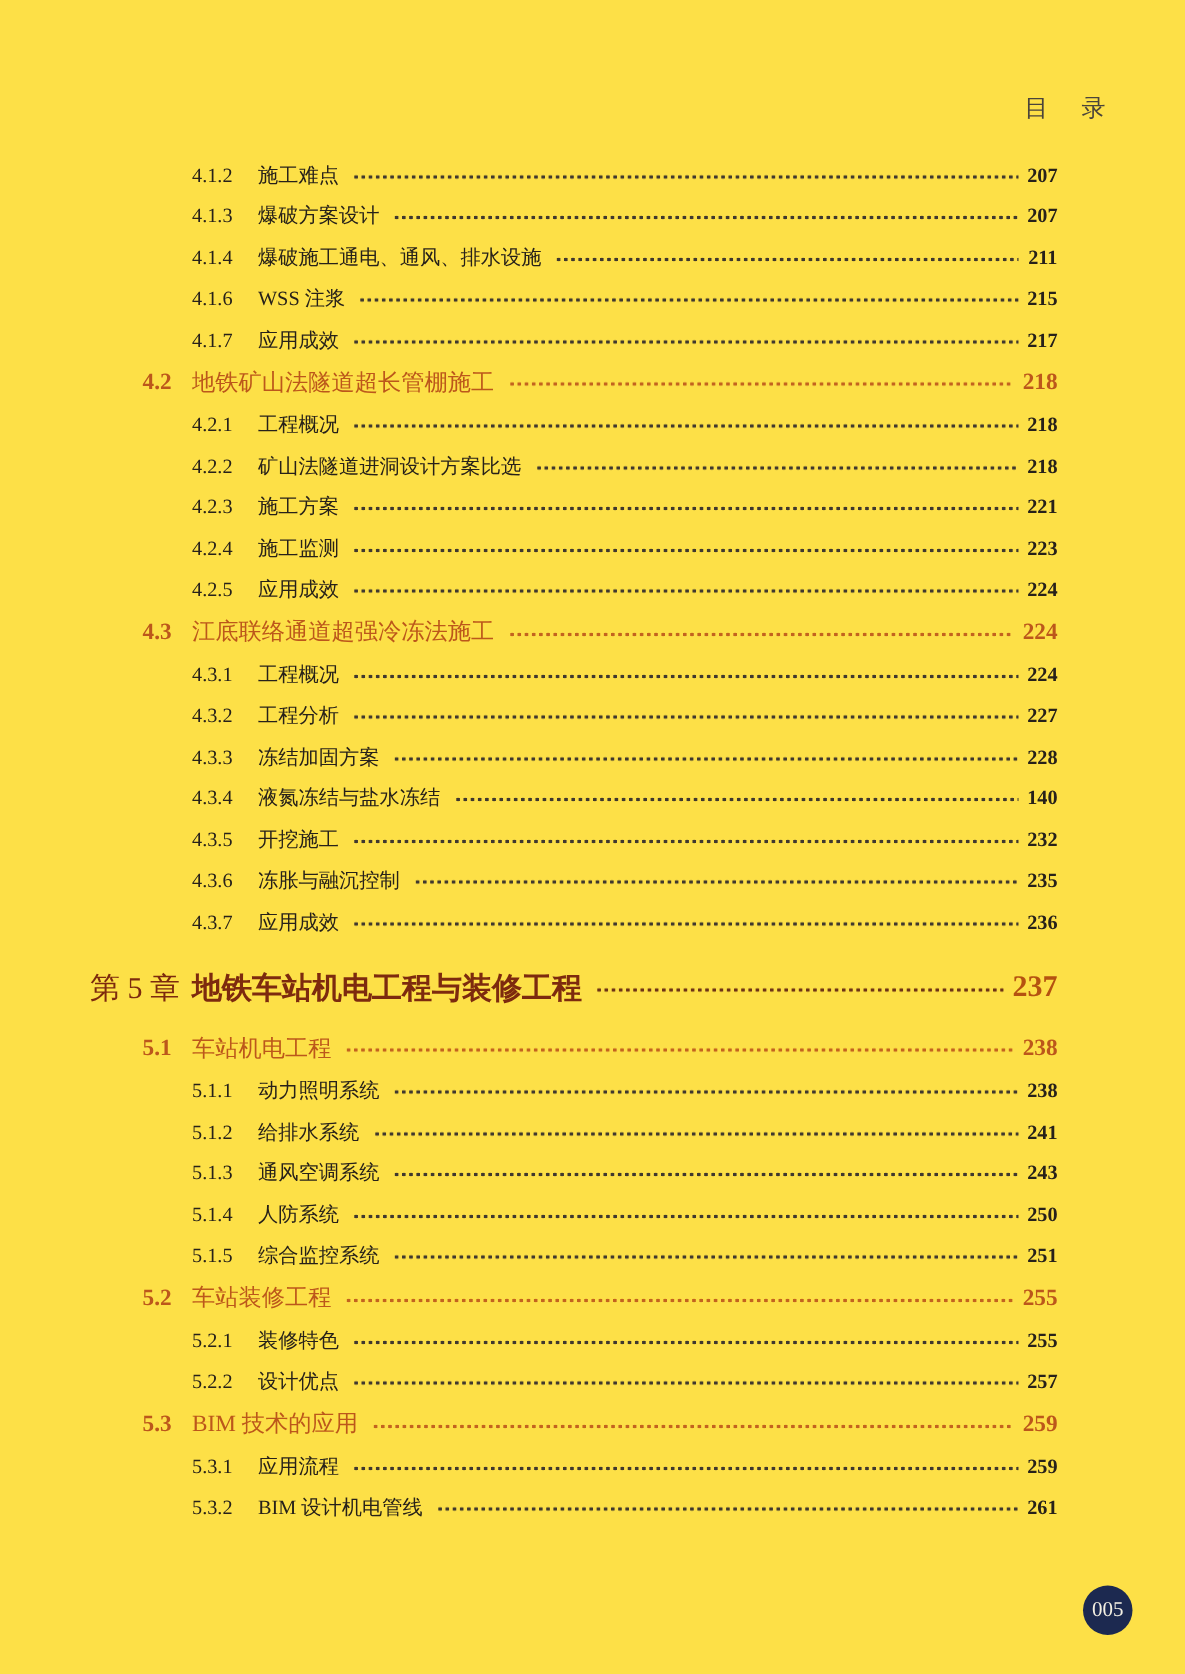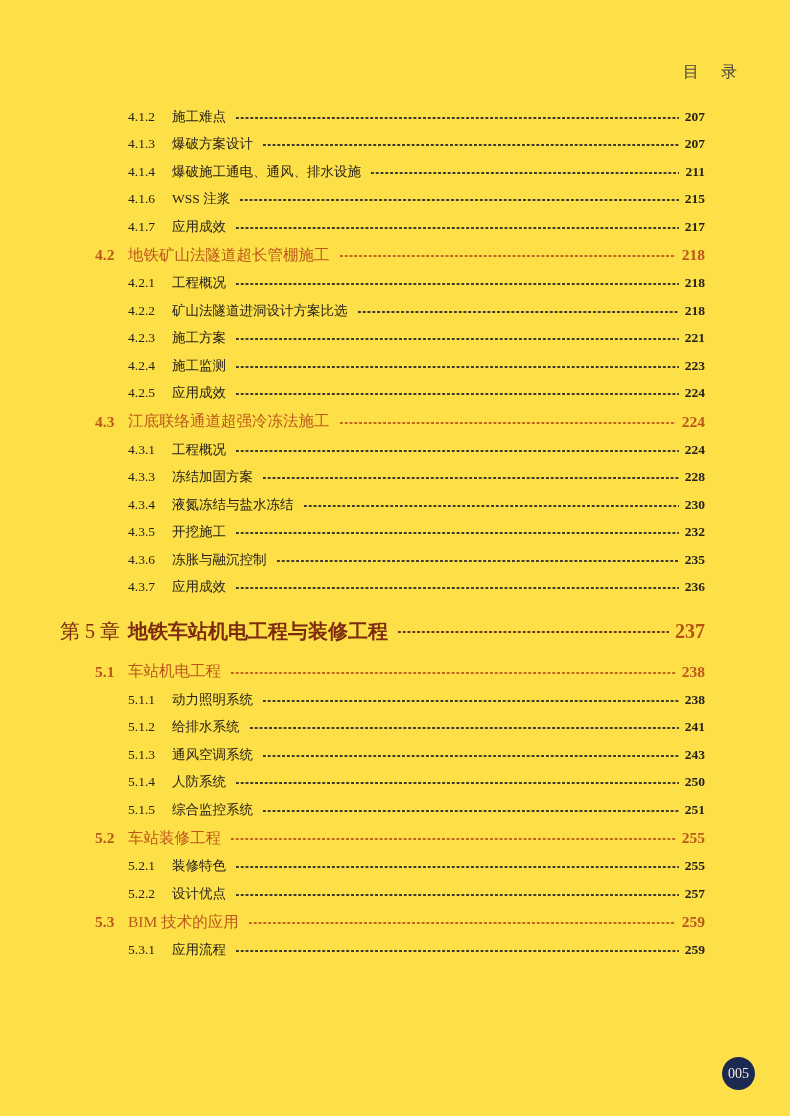--- a/index.html
+++ b/index.html
@@ -152,30 +152,36 @@
     <span class="leader"></span>
     <span class="pg">224</span>
   </div>
       <div class="row sub">
     <span class="num">4.3.1</span>
     <span class="title">工程概况</span>
     <span class="leader"></span>
     <span class="pg">224</span>
   </div>
       <div class="row sub">
+    <span class="num">4.3.2</span>
+    <span class="title">工程分析</span>
+    <span class="leader"></span>
+    <span class="pg">227</span>
+  </div>
+      <div class="row sub">
     <span class="num">4.3.3</span>
     <span class="title">冻结加固方案</span>
     <span class="leader"></span>
     <span class="pg">228</span>
   </div>
       <div class="row sub">
     <span class="num">4.3.4</span>
     <span class="title">液氮冻结与盐水冻结</span>
     <span class="leader"></span>
-    <span class="pg">230</span>
+    <span class="pg">140</span>
   </div>
       <div class="row sub">
     <span class="num">4.3.5</span>
     <span class="title">开挖施工</span>
     <span class="leader"></span>
     <span class="pg">232</span>
   </div>
       <div class="row sub">
     <span class="num">4.3.6</span>
     <span class="title">冻胀与融沉控制</span>
@@ -253,19 +259,25 @@
     <span class="title">BIM 技术的应用</span>
     <span class="leader"></span>
     <span class="pg">259</span>
   </div>
       <div class="row sub">
     <span class="num">5.3.1</span>
     <span class="title">应用流程</span>
     <span class="leader"></span>
     <span class="pg">259</span>
   </div>
+      <div class="row sub">
+    <span class="num">5.3.2</span>
+    <span class="title">BIM 设计机电管线</span>
+    <span class="leader"></span>
+    <span class="pg">261</span>
+  </div>
     </div>
 
   <div class="page-badge">
     <span>005</span>
   </div>
 
 </div>
 
 </body></html>

